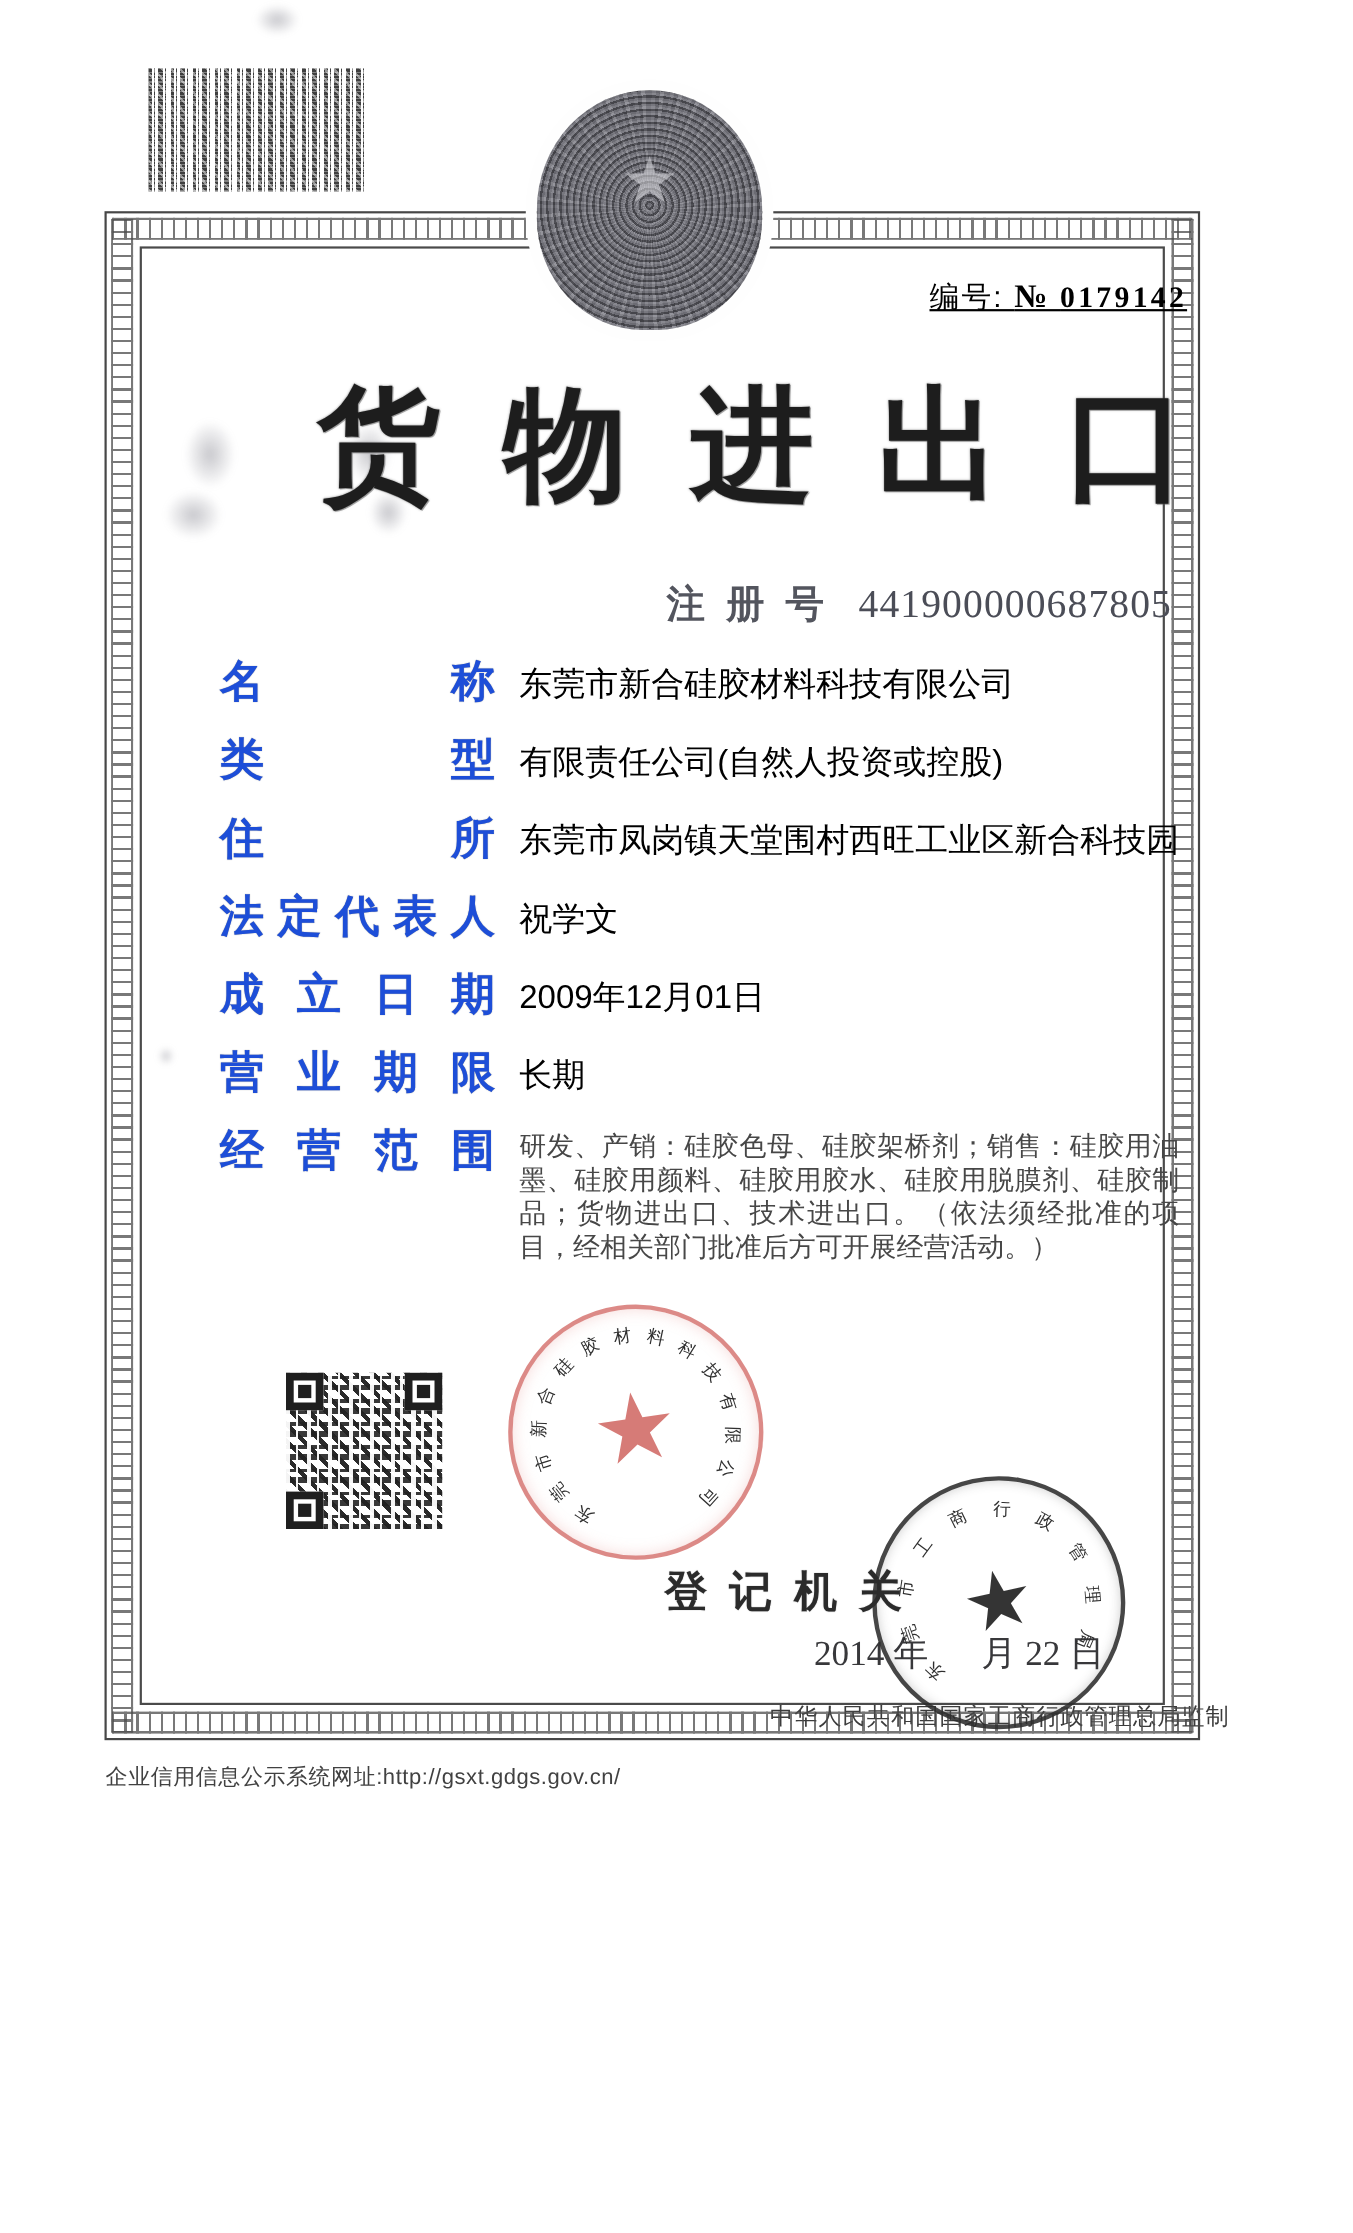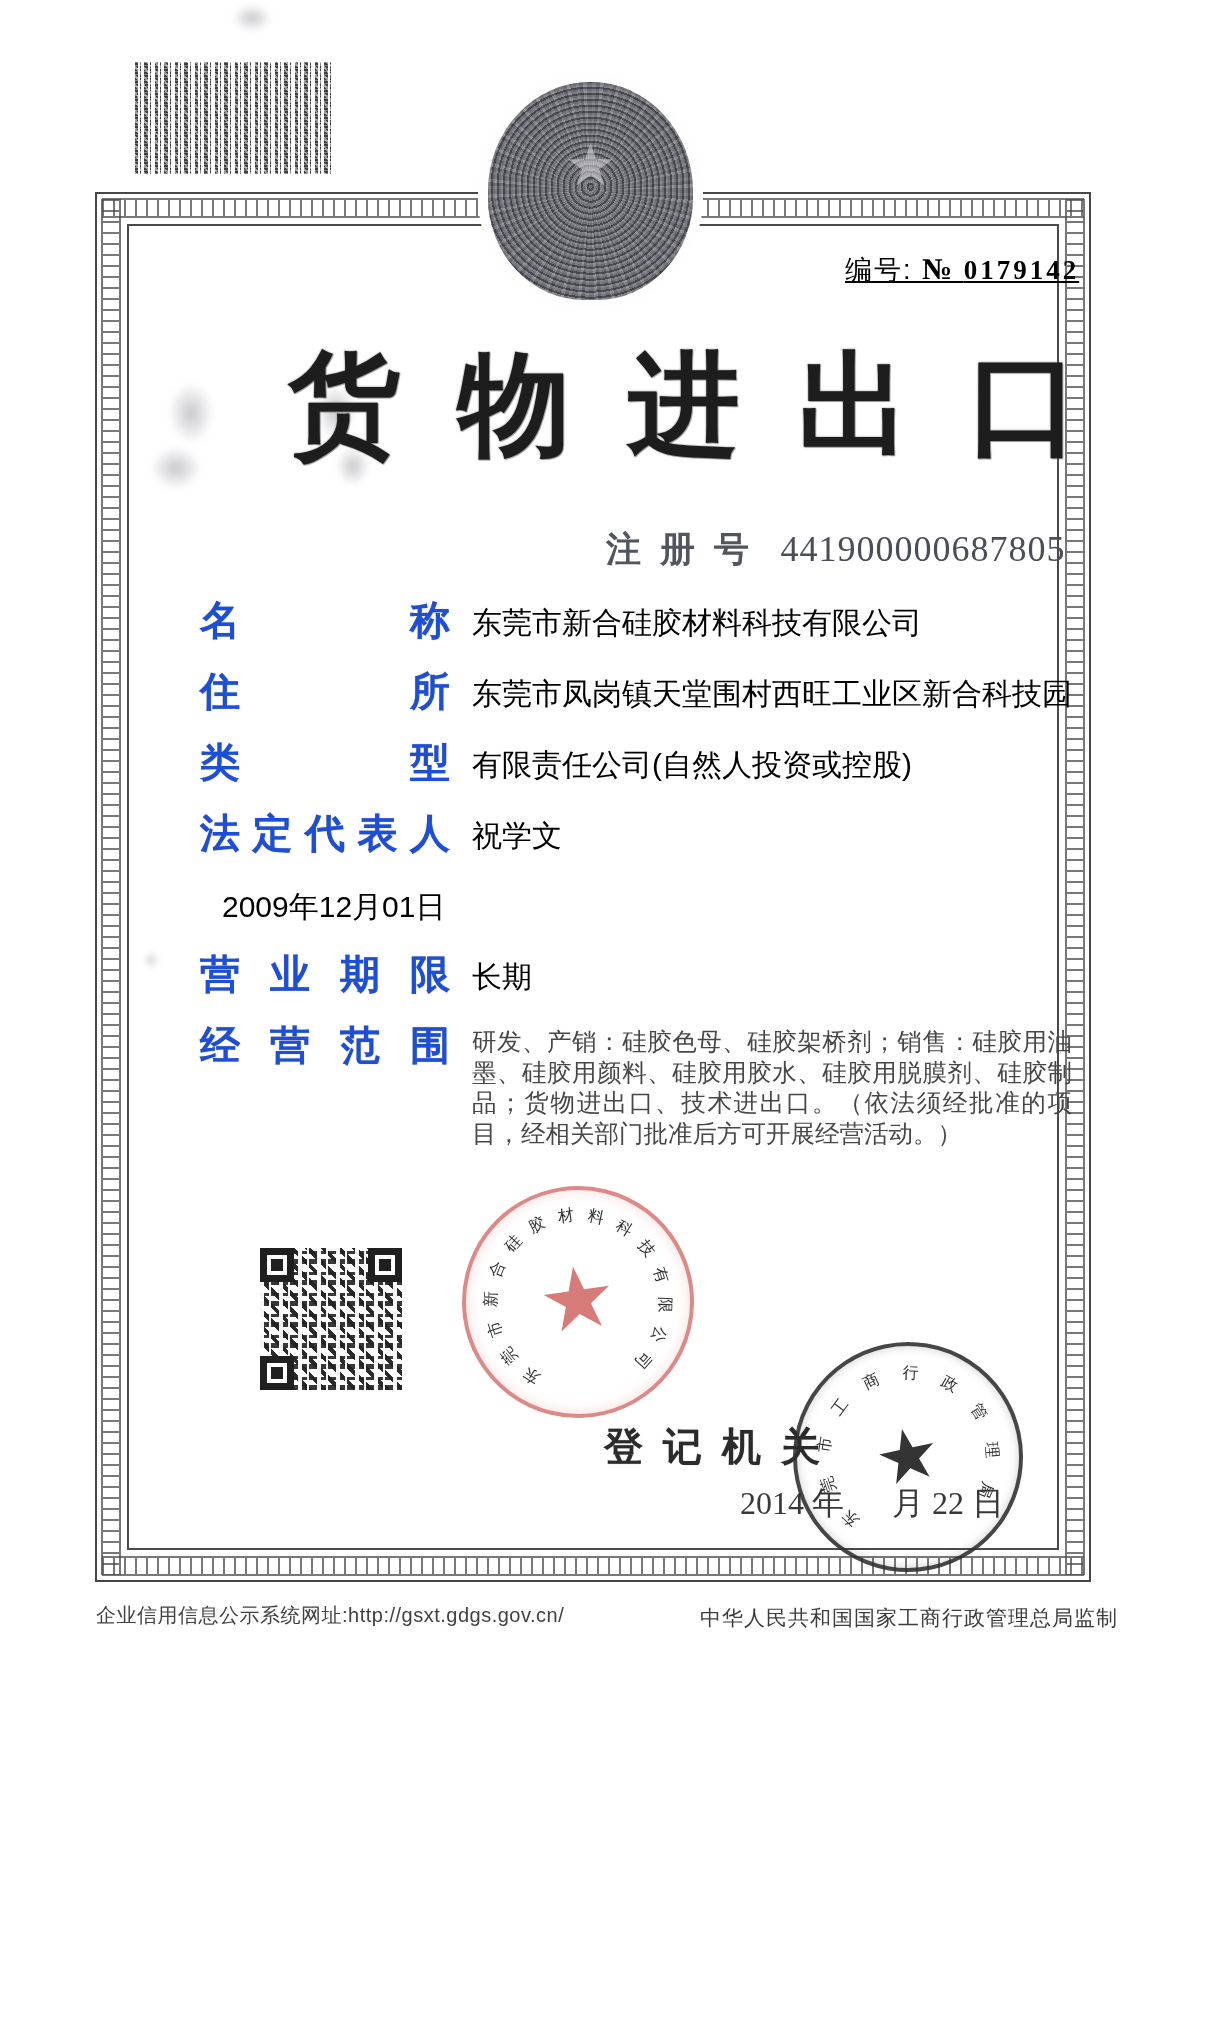--- a/index.html
+++ b/index.html
@@ -92,21 +92,21 @@
   .registry-stamp .cstar{font-size:72px;color:rgba(30,30,30,.9);transform:translate(-50%,-52%);}
 
   
   .registrar{position:absolute;left:604px;top:1420px;z-index:5;font-size:39px;font-weight:700;
     letter-spacing:20px;color:#2b2b2b;white-space:nowrap;text-shadow:0 0 1px rgba(60,60,60,.6);}
   .issue-date{position:absolute;left:740px;top:1482px;z-index:5;font-size:32px;color:#38383b;
     white-space:pre;font-family:"Liberation Serif",serif;}
 
   
   .footer-left{position:absolute;left:96px;top:1602px;font-size:20px;color:#414141;letter-spacing:.5px;}
-  .footer-right{position:absolute;left:700px;top:1604px;font-size:21px;color:#3c3c3c;letter-spacing:1px;}
+  .footer-right{position:absolute;left:700px;top:1546px;font-size:21px;color:#3c3c3c;letter-spacing:1px;}
 
   
   .smudge{position:absolute;border-radius:50%;filter:blur(3px);z-index:2;
     background:radial-gradient(rgba(110,110,122,.38), rgba(110,110,122,0) 70%);}
 </style>
 </head>
 <body>
 
 <div class="page">
 
@@ -132,32 +132,33 @@
     <span class="rl">注册号</span>
     <span class="rv">441900000687805</span>
   </div>
 
   <div class="fields">
     <div class="frow">
       <div class="flabel">名称</div>
       <div class="fvalue">东莞市新合硅胶材料科技有限公司</div>
     </div>
     <div class="frow">
+      <div class="flabel">类型</div>
+      <div class="fvalue">有限责任公司(自然人投资或控股)</div>
+    </div>
+    <div class="frow">
       <div class="flabel">住所</div>
       <div class="fvalue">东莞市凤岗镇天堂围村西旺工业区新合科技园</div>
     </div>
     <div class="frow">
-      <div class="flabel">类型</div>
-      <div class="fvalue">有限责任公司(自然人投资或控股)</div>
-    </div>
-    <div class="frow">
       <div class="flabel">法定代表人</div>
       <div class="fvalue">祝学文</div>
     </div>
     <div class="frow">
+      <div class="flabel">成立日期</div>
       <div class="fvalue">2009年12月01日</div>
     </div>
     <div class="frow">
       <div class="flabel">营业期限</div>
       <div class="fvalue">长期</div>
     </div>
     <div class="frow scope">
       <div class="flabel">经营范围</div>
       <div class="fvalue">研发、产销：硅胶色母、硅胶架桥剂；销售：硅胶用油墨、硅胶用颜料、硅胶用胶水、硅胶用脱膜剂、硅胶制品；货物进出口、技术进出口。（依法须经批准的项目，经相关部门批准后方可开展经营活动。）</div>
     </div>

